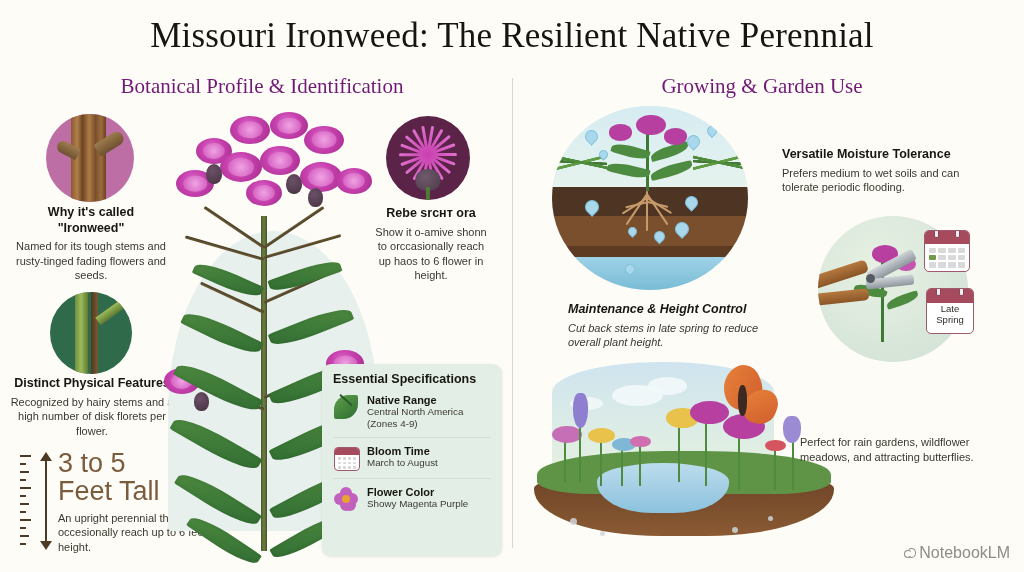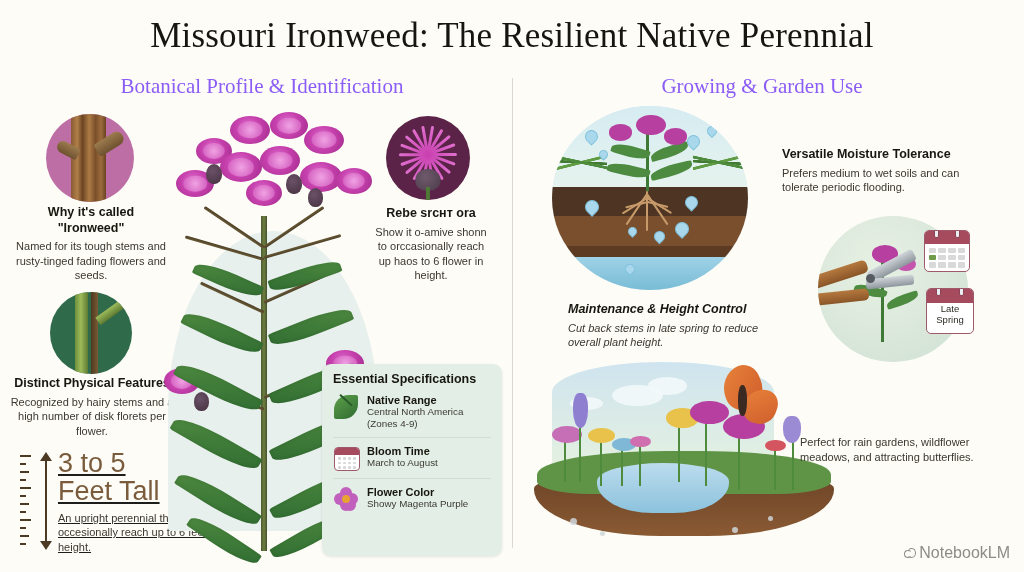--- a/index.html
+++ b/index.html
@@ -15,21 +15,21 @@
   
   .main-title{
     position:absolute;top:16px;left:0;width:1024px;
     text-align:center;
     font-family:"Liberation Serif", serif;
     font-size:35px;font-weight:400;letter-spacing:.2px;color:#16150f;
   }
   .col-head{
     position:absolute;top:74px;
     font-family:"Liberation Serif", serif;
-    font-size:21px;color:#8b5cf6;text-align:center;
+    font-size:21px;color:#701a75;text-align:center;
   }
   .col-head.left{left:12px;width:500px;}
   .col-head.right{left:512px;width:500px;}
 
   .divider{
     position:absolute;left:512px;top:78px;width:1px;height:470px;
     background:#d9d7cf;
   }
 
   
@@ -211,21 +211,21 @@
   .ico-flower .ct{position:absolute;left:8px;top:8px;width:8px;height:8px;border-radius:50%;background:#e8a331;}
 
   
   .ruler{position:absolute;left:20px;top:455px;width:12px;height:92px;}
   .ruler i{position:absolute;left:0;height:1.5px;background:#4c3a24;}
   .arrow{position:absolute;left:40px;top:452px;width:12px;height:98px;}
   .arrow .ln{position:absolute;left:5px;top:8px;width:2px;height:82px;background:#4c3a24;}
   .arrow .up,.arrow .dn{position:absolute;left:0;width:0;height:0;border-left:6px solid transparent;border-right:6px solid transparent;}
   .arrow .up{top:0;border-bottom:9px solid #4c3a24;}
   .arrow .dn{bottom:0;border-top:9px solid #4c3a24;}
-  .bigstat{position:absolute;left:58px;top:450px;width:170px;text-decoration:underline;}
+  .bigstat{position:absolute;left:58px;top:450px;width:170px;}
   .bigstat .n{font-size:27px;line-height:1.03;color:#7a5c3d;font-weight:400;}
   .bigstat .d{margin-top:5px;font-size:11px;color:#3a382f;line-height:1.33;}
 
   
   .wm{position:absolute;right:14px;bottom:10px;display:flex;align-items:center;gap:4px;
     font-size:16px;color:#8d8d86;}
   .wm .g{width:11px;height:11px;position:relative;}
   .wm .g::before,.wm .g::after{content:"";position:absolute;border:1.4px solid #8d8d86;border-radius:50%;}
   .wm .g::before{left:0;top:2px;width:6px;height:6px;border-right-color:transparent;}
   .wm .g::after{left:3px;top:0;width:7px;height:8px;border-left-color:transparent;}

